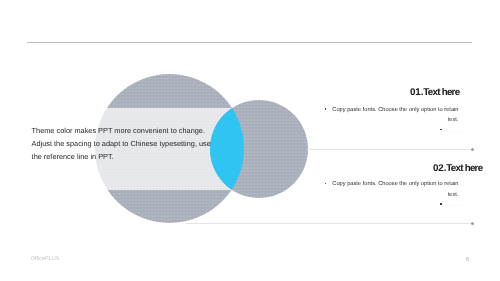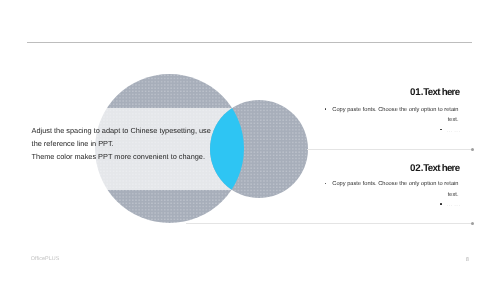--- a/index.html
+++ b/index.html
@@ -47,36 +47,36 @@
     </g>
   </svg>
 
   <div class="rule" style="left:27px;top:42px;width:445px;"></div>
   <div class="rule rule-light" style="left:307px;top:149px;width:165px;"></div>
   <div class="rule rule-light" style="left:186px;top:223px;width:286px;"></div>
   <div class="enddot" style="left:471.1px;top:147.9px;"></div>
   <div class="enddot" style="left:471.1px;top:222.3px;"></div>
 
   <div class="body-text">
+    <div>Theme color makes PPT more convenient to change.</div>
     <div>Adjust the spacing to adapt to Chinese typesetting, use the reference line in PPT.</div>
-    <div>Theme color makes PPT more convenient to change.</div>
   </div>
 
   <div class="sec">
     <div class="sec-title" style="top:87px;">
 <span class="num">01.</span><span>Text here</span>
     </div>
     <div class="bdot" style="left:324.9px;top:108.1px;"></div>
     <div class="btext" style="left:331.5px;top:104.5px;width:127px;">Copy paste fonts. Choose the only option to retain text.</div>
     <div class="sdot" style="left:439.8px;top:128.6px;"></div>
     <div class="stext" style="left:446.4px;top:129.6px;">··· ···</div>
   </div>
 
   <div class="sec">
-    <div class="sec-title" style="top:162.5px;">
+    <div class="sec-title" style="top:162.5px;margin-left:23px;">
 <span class="num">02.</span><span>Text here</span>
     </div>
     <div class="bdot" style="left:324.9px;top:182.6px;"></div>
     <div class="btext" style="left:331.5px;top:179px;width:127px;">Copy paste fonts. Choose the only option to retain text.</div>
     <div class="sdot" style="left:439.8px;top:203.1px;"></div>
     <div class="stext" style="left:446.4px;top:204.1px;">··· ···</div>
   </div>
 
   <div class="footer">OfficePLUS</div>
   <div class="pageno">8</div>

